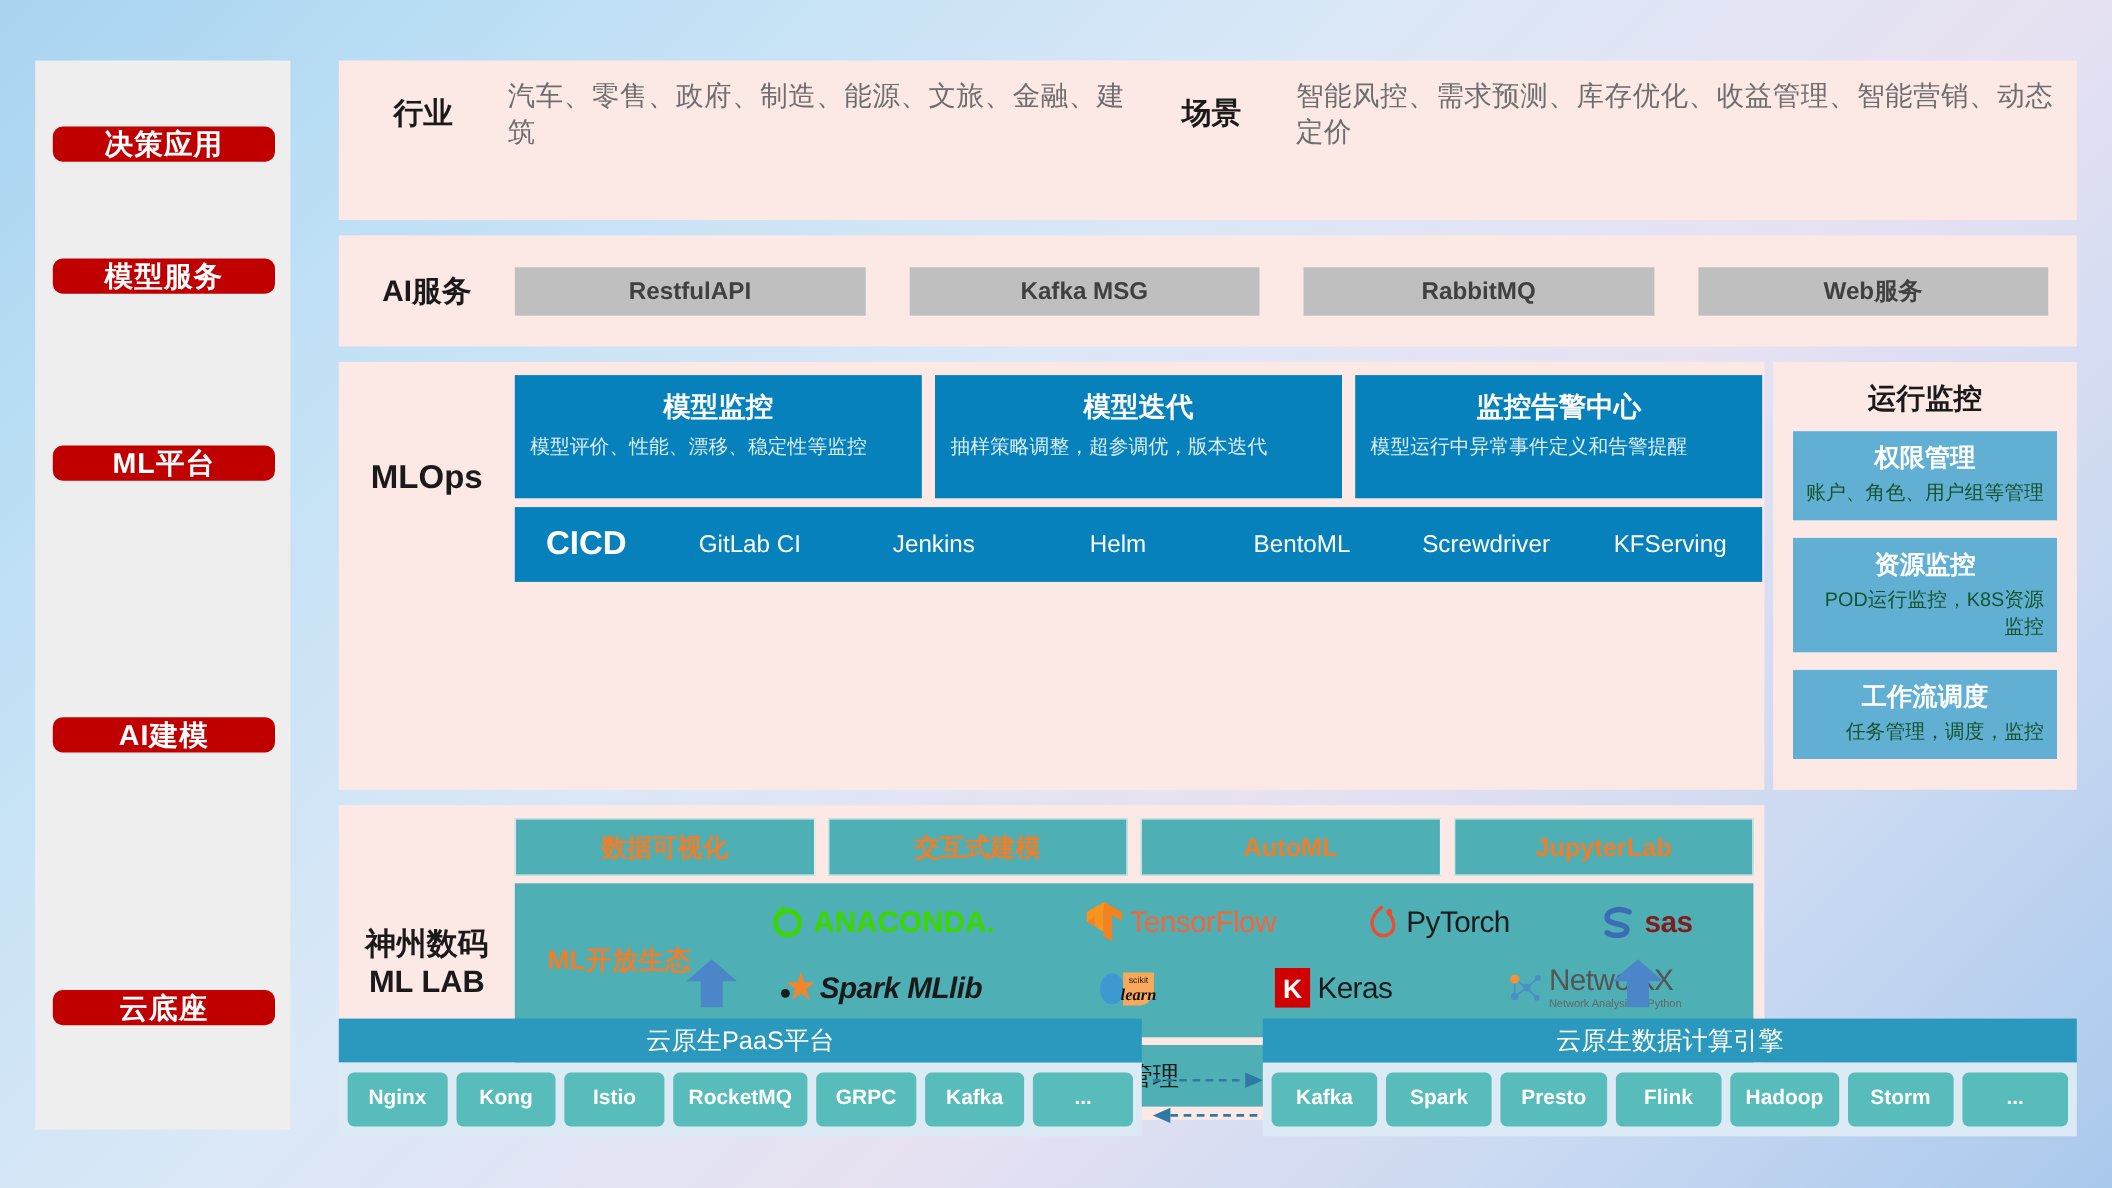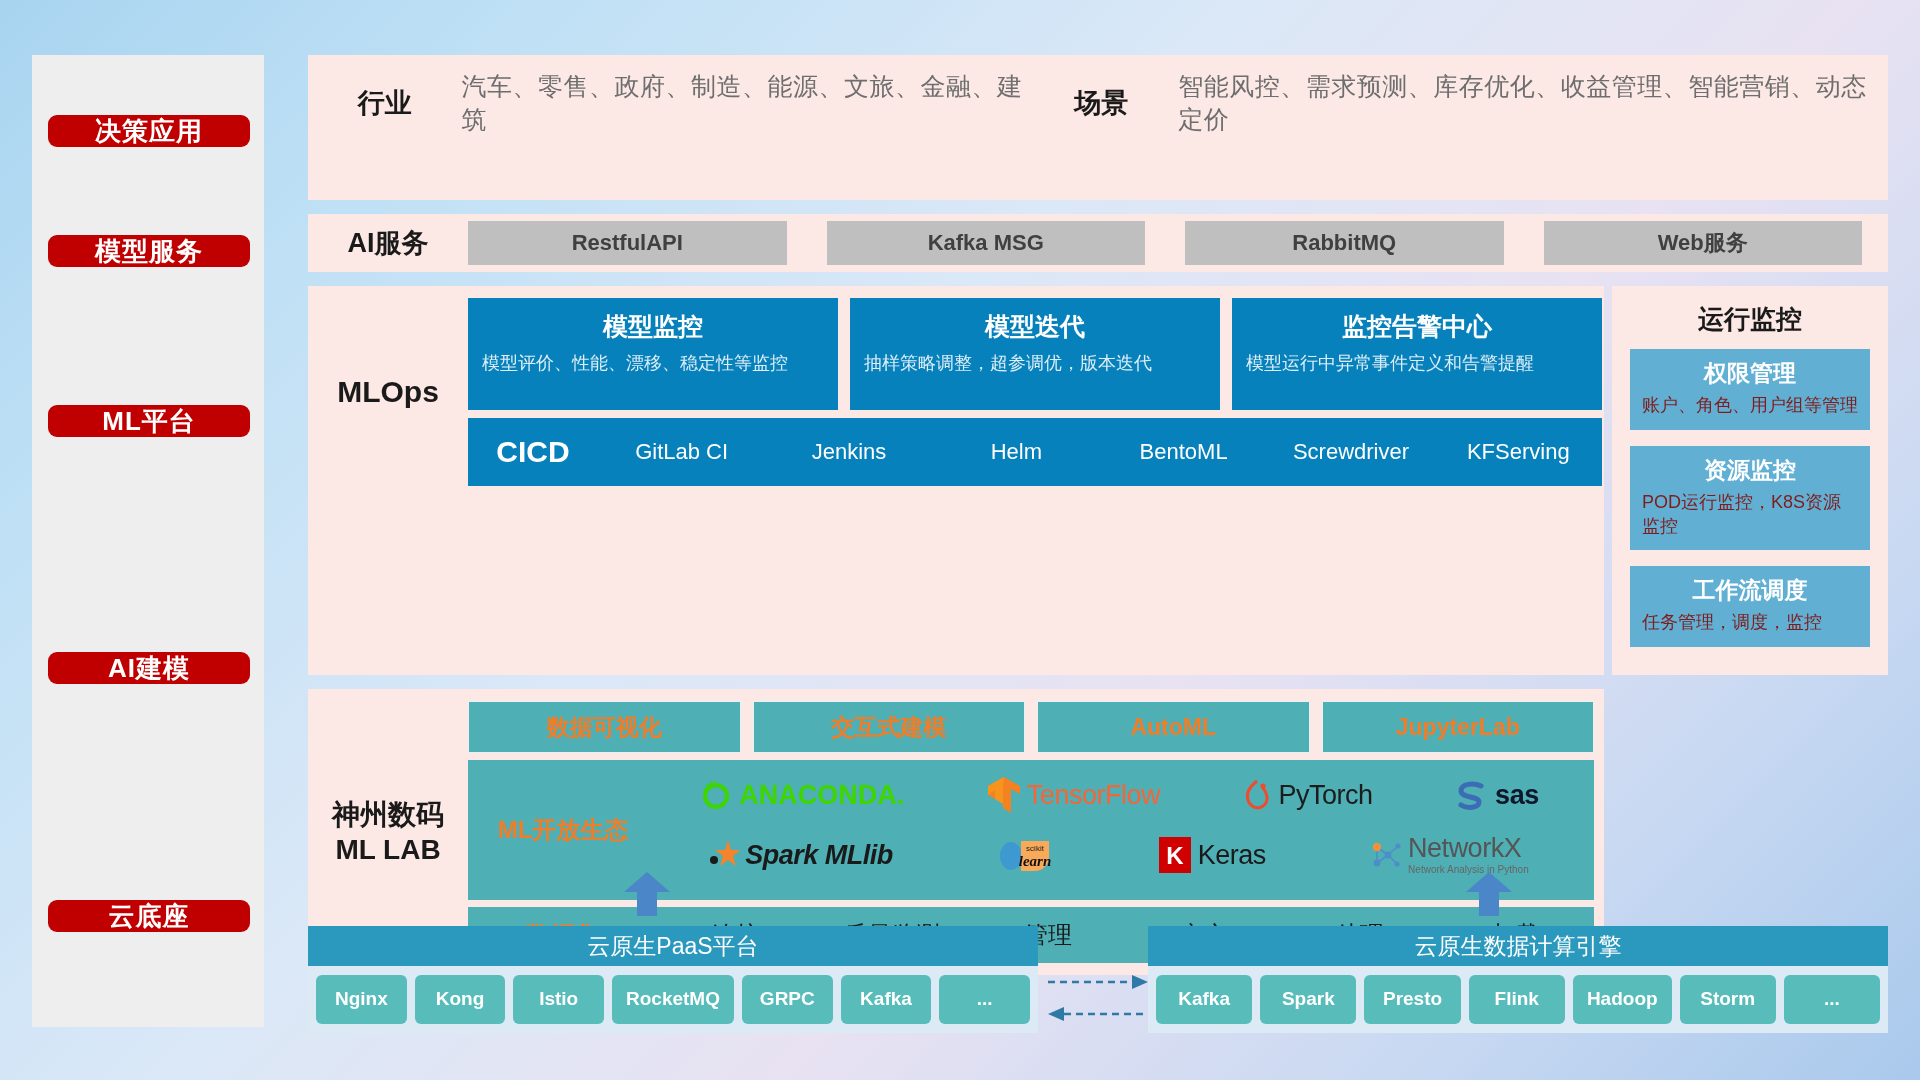--- a/index.html
+++ b/index.html
@@ -38,21 +38,21 @@
   .kv-row { display: flex; align-items: center; height: 52px; }
   .kv-key {
     width: 160px; text-align: center;
     font-size: 27px; font-weight: bold; color: #1a1a1a;
   }
   .kv-val { font-size: 25px; color: #6e6e6e; letter-spacing: 0.5px; }
 
   .band-gap { height: 14px; width: 100%; }
 
   
-  #band-aisvc { height: 58px; display: flex; align-items: center; }
+  #band-aisvc { height: 101px; display: flex; align-items: center; }
   #band-aisvc .sec-title { width: 160px; text-align: center; font-size: 27px; font-weight: bold; color: #1a1a1a; }
   .svc-strip { flex: 1; display: flex; gap: 40px; padding-right: 26px; }
   .svc-chip {
     flex: 1; height: 44px; background: #bfbfbf;
     display: flex; align-items: center; justify-content: center;
     color: #404040; font-size: 22px; font-weight: bold;
   }
 
   
   #row-mlops { display: flex; width: 100%; align-items: stretch; gap: 8px; }
@@ -79,21 +79,21 @@
     padding: 0 4px; word-break: break-all;
   }
 
   
   #monitor-rail {
     width: 276px; background: #fce9e6; padding: 10px 18px 12px 18px;
   }
   #monitor-rail .mtitle { text-align: center; font-size: 26px; font-weight: bold; color: #1a1a1a; margin: 6px 0 12px; }
   .mon-card { background: #61b0d4; color: #fff; padding: 9px 12px 12px 12px; margin-bottom: 16px; }
   .mon-card .t { text-align: center; font-size: 23px; font-weight: bold; margin-bottom: 5px; }
-  .mon-card .d { font-size: 18px; line-height: 1.32; color: #7f1d1d; }
+  .mon-card .d { font-size: 18px; line-height: 1.32; color: #14532d; text-align: right; }
 
   
   #row-mllab { display: flex; width: 100%; align-items: stretch; gap: 8px; margin-top: 14px; }
   #mllab-band { width: 1296px; background: #fce9e6; padding: 12px 0; }
   #mllab-inner { display: flex; align-items: center; }
   .mllab-label { width: 160px; text-align: center; font-size: 28px; font-weight: bold; color: #1a1a1a; line-height: 1.25; }
   .mllab-right { flex: 1; padding-right: 10px; }
   .tool-row { display: flex; gap: 12px; margin-bottom: 7px; }
   .tool-chip {
     flex: 1; height: 52px; background: #4eafb5; border: 1px solid #e8f2f2;
@@ -266,21 +266,21 @@
                     <path d="M15 3 C6 10 4 16 6 22 C8 29 16 32 21 28 C27 24 26 15 20 9" fill="none" stroke="#EE4C2C" stroke-width="3"></path>
                     <circle cx="21" cy="8" r="2.6" fill="#EE4C2C"></circle>
                   </svg>
                   <span class="logo-txt" style="color:#1c1c1c;">PyTorch</span>
                 </div>
 
                 <div class="logo">
                   <svg width="34" height="30" viewBox="0 0 34 30">
                     <path d="M26 6 C18 2 6 4 6 11 C6 18 24 16 24 22 C24 28 12 29 6 25" fill="none" stroke="#3C6CB5" stroke-width="5" stroke-linecap="round"></path>
                   </svg>
-                  <span class="logo-txt" style="color:#0f172a;font-weight:bold;">sas</span>
+                  <span class="logo-txt" style="color:#7f1d1d;font-weight:bold;">sas</span>
                 </div>
               </div>
 
               <div class="logo-line">
 
                 <div class="logo">
                   <svg width="30" height="34" viewBox="0 0 30 34">
                     <circle cx="5" cy="22" r="4" fill="#1a1a1a"></circle>
                     <polygon points="19,2 22,12 32,12 24,18 27,28 19,22 11,28 14,18 6,12 16,12" fill="#F4842B"></polygon>
                   </svg>

